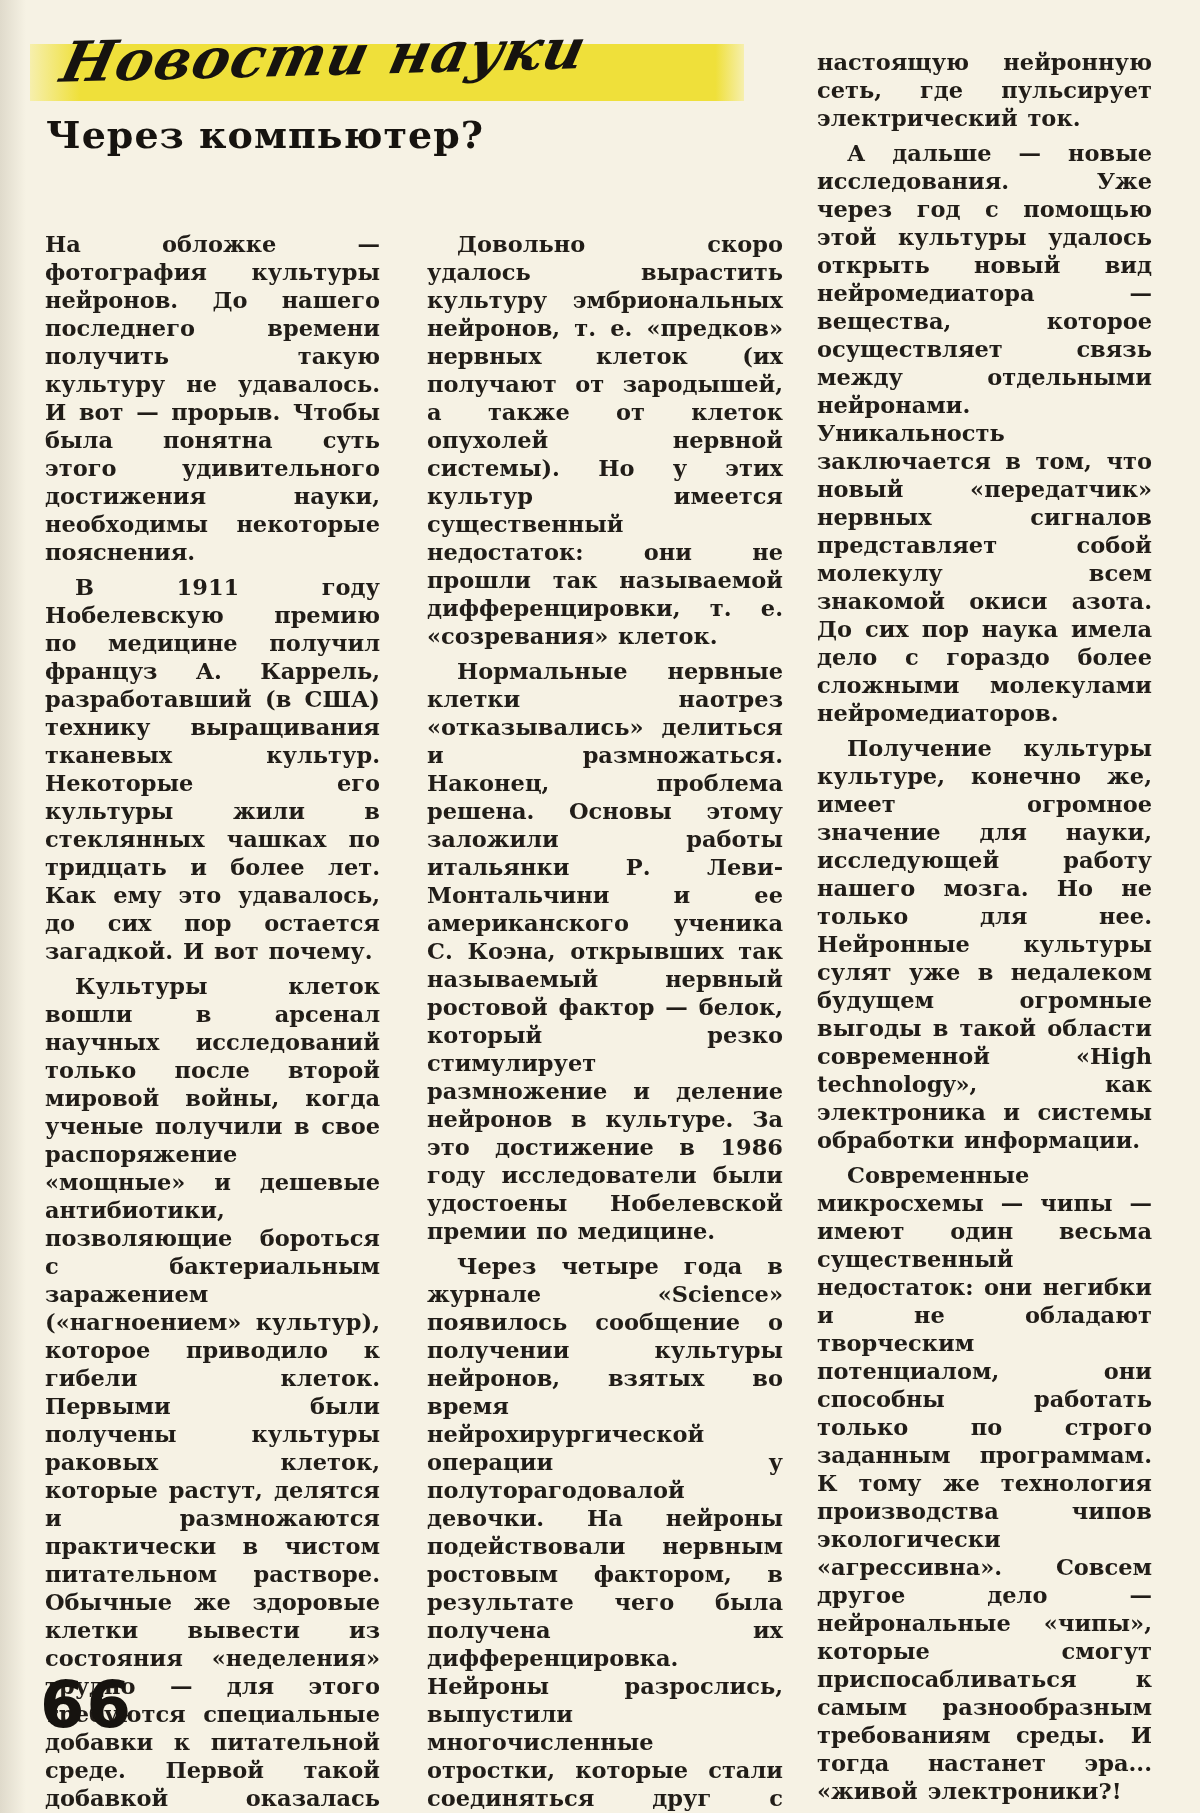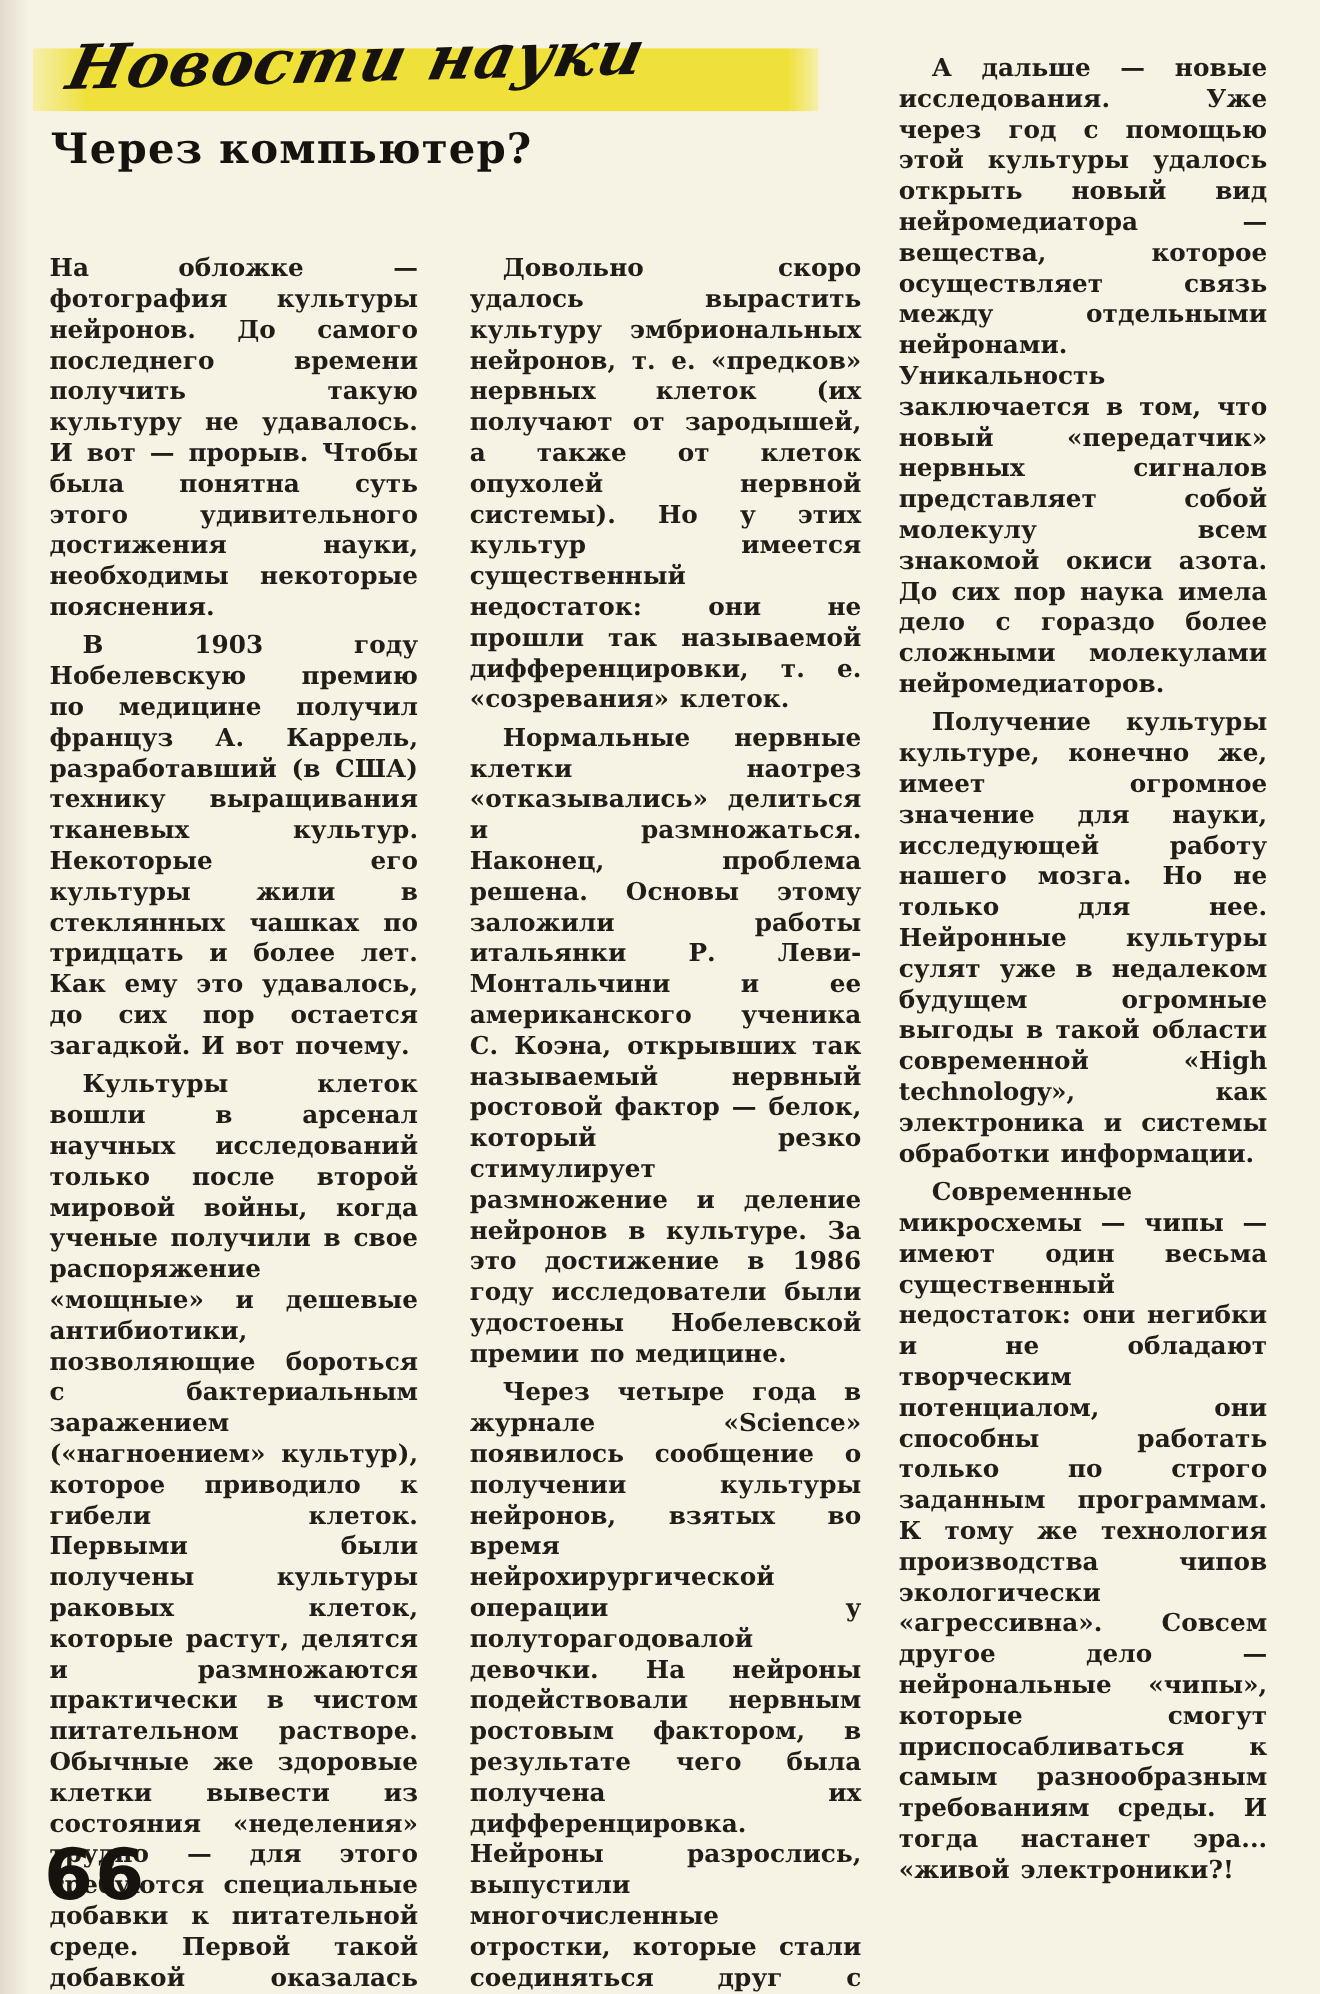--- a/index.html
+++ b/index.html
@@ -63,32 +63,33 @@
 
 <header>
   <div class="band" style="background: linear-gradient(90deg, rgb(246, 239, 173) 0%, rgb(239, 224, 58) 7%, rgb(239, 224, 58) 96%, rgb(246, 239, 173) 100%);">
     <span class="script">Новости науки</span>
   </div>
   <h1 class="title">Через компьютер?</h1>
 </header>
 
 <main>
   <section class="col col-1">
-    <p class="para">На обложке — фотография культуры нейронов. До самого последнего времени получить такую культуру не удавалось. И вот — прорыв. Чтобы была понятна суть этого удивительного достижения науки, необходимы некоторые пояснения.</p>
-    <p class="para indent">В 1903 году Нобелевскую премию по медицине получил француз А. Каррель, разработавший (в США) технику выращивания тканевых культур. Некоторые его культуры жили в стеклянных чашках по тридцать и более лет. Как ему это удавалось, до сих пор остается загадкой. И вот почему.</p>
+    <p class="para">На обложке — фотография культуры нейронов. До нашего последнего времени получить такую культуру не удавалось. И вот — прорыв. Чтобы была понятна суть этого удивительного достижения науки, необходимы некоторые пояснения.</p>
+    <p class="para indent">В 1911 году Нобелевскую премию по медицине получил француз А. Каррель, разработавший (в США) технику выращивания тканевых культур. Некоторые его культуры жили в стеклянных чашках по тридцать и более лет. Как ему это удавалось, до сих пор остается загадкой. И вот почему.</p>
     <p class="para indent">Культуры клеток вошли в арсенал научных исследований только после второй мировой войны, когда ученые получили в свое распоряжение «мощные» и дешевые антибиотики, позволяющие бороться с бактериальным заражением («нагноением» культур), которое приводило к гибели клеток. Первыми были получены культуры раковых клеток, которые растут, делятся и размножаются практически в чистом питательном растворе. Обычные же здоровые клетки вывести из состояния «неделения» трудно — для этого требуются специальные добавки к питательной среде. Первой такой добавкой оказалась сыворотка крови теленка. В ней существуют особые белки, получившие название ростовых факторов, которые стимулируют размножение и деление клеток. Со временем ростовых факторов было</p>
   </section>
 
   <section class="col col-2">
     <p class="para indent">Довольно скоро удалось вырастить культуру эмбриональных нейронов, т. е. «предков» нервных клеток (их получают от зародышей, а также от клеток опухолей нервной системы). Но у этих культур имеется существенный недостаток: они не прошли так называемой дифференцировки, т. е. «созревания» клеток.</p>
     <p class="para indent">Нормальные нервные клетки наотрез «отказывались» делиться и размножаться. Наконец, проблема решена. Основы этому заложили работы итальянки Р. Леви-Монтальчини и ее американского ученика С. Коэна, открывших так называемый нервный ростовой фактор — белок, который резко стимулирует размножение и деление нейронов в культуре. За это достижение в 1986 году исследователи были удостоены Нобелевской премии по медицине.</p>
     <p class="para indent">Через четыре года в журнале «Science» появилось сообщение о получении культуры нейронов, взятых во время нейрохирургической операции у полуторагодовалой девочки. На нейроны подействовали нервным ростовым фактором, в результате чего была получена их дифференцировка. Нейроны разрослись, выпустили многочисленные отростки, которые стали соединяться друг с другом, образуя самую</p>
   </section>
 
   <section class="col col-3">
+    <p class="para">настоящую нейронную сеть, где пульсирует электрический ток.</p>
     <p class="para indent">А дальше — новые исследования. Уже через год с помощью этой культуры удалось открыть новый вид нейромедиатора — вещества, которое осуществляет связь между отдельными нейронами. Уникальность заключается в том, что новый «передатчик» нервных сигналов представляет собой молекулу всем знакомой окиси азота. До сих пор наука имела дело с гораздо более сложными молекулами нейромедиаторов.</p>
     <p class="para indent">Получение культуры культуре, конечно же, имеет огромное значение для науки, исследующей работу нашего мозга. Но не только для нее. Нейронные культуры сулят уже в недалеком будущем огромные выгоды в такой области современной «High technology», как электроника и системы обработки информации.</p>
     <p class="para indent">Современные микросхемы — чипы — имеют один весьма существенный недостаток: они негибки и не обладают творческим потенциалом, они способны работать только по строго заданным программам. К тому же технология производства чипов экологически «агрессивна». Совсем другое дело — нейрональные «чипы», которые смогут приспосабливаться к самым разнообразным требованиям среды. И тогда настанет эра... «живой электроники?!</p>
 
   </section>
 </main>
 
 <div class="page-number">66</div>
 
 </body></html>

